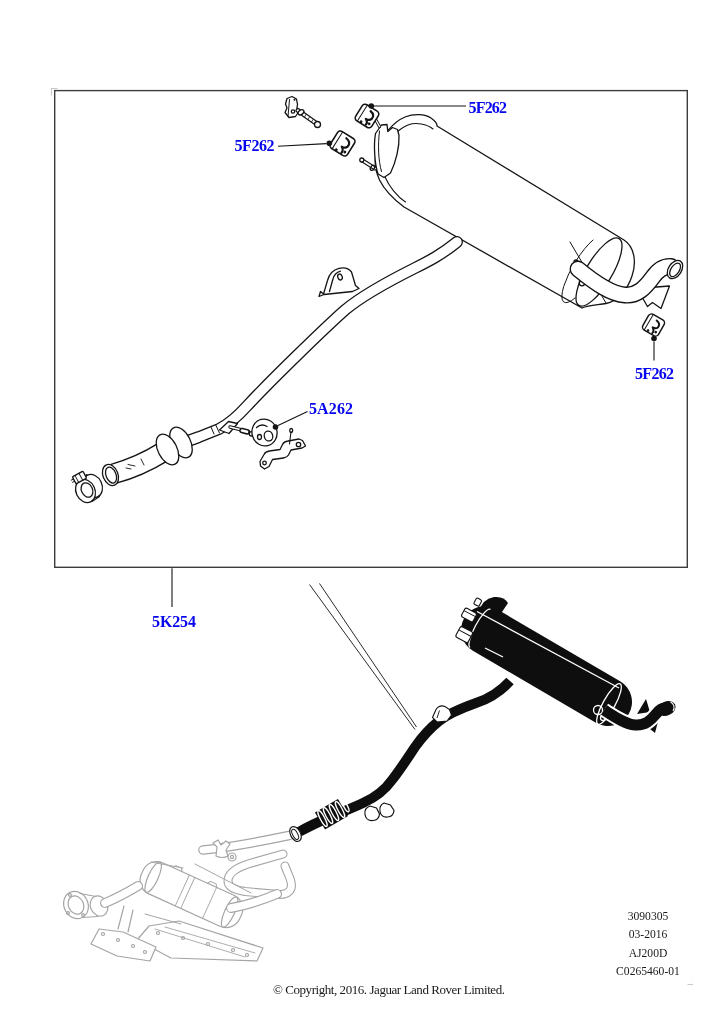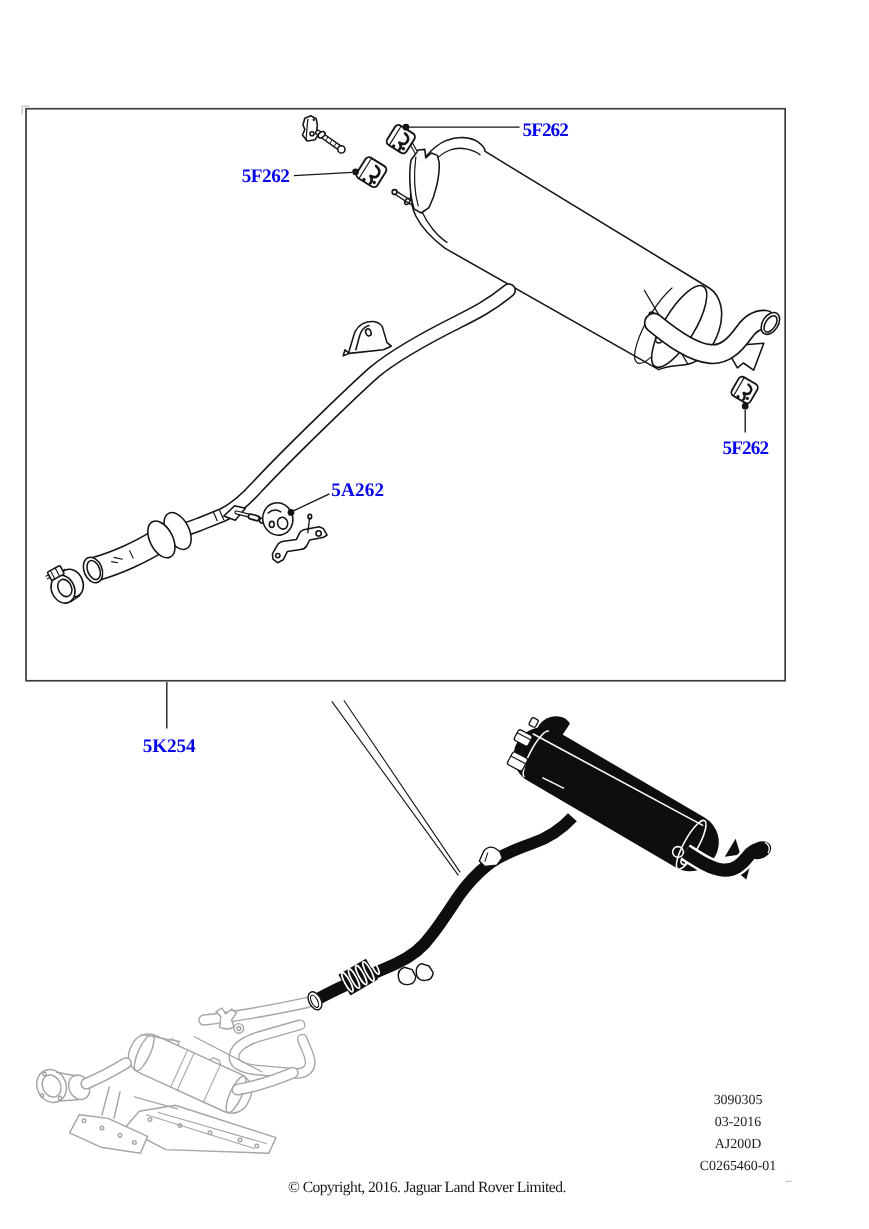--- a/index.html
+++ b/index.html
@@ -1,16 +1,16 @@
 <!DOCTYPE html>
 <html><head>
 <meta charset="utf-8">
 <style>
   html,body{margin:0;padding:0;background:#ffffff;}
-  #page{position:relative;width:660px;height:1024px;background:#fff;overflow:hidden;}
+  #page{position:relative;width:660px;height:1024px;background:#fff;overflow:hidden;padding-left:33px;}
   svg{display:block;}
   text{font-family:"Liberation Serif", serif;}
 </style>
 </head>
 <body>
 <div id="page">
 <svg width="724" height="1024" viewBox="0 0 724 1024">
 
 <rect x="21.7" y="90.6" width="632.6" height="476.7" fill="none" stroke="#3c3c3c" stroke-width="1.4"></rect>
 

